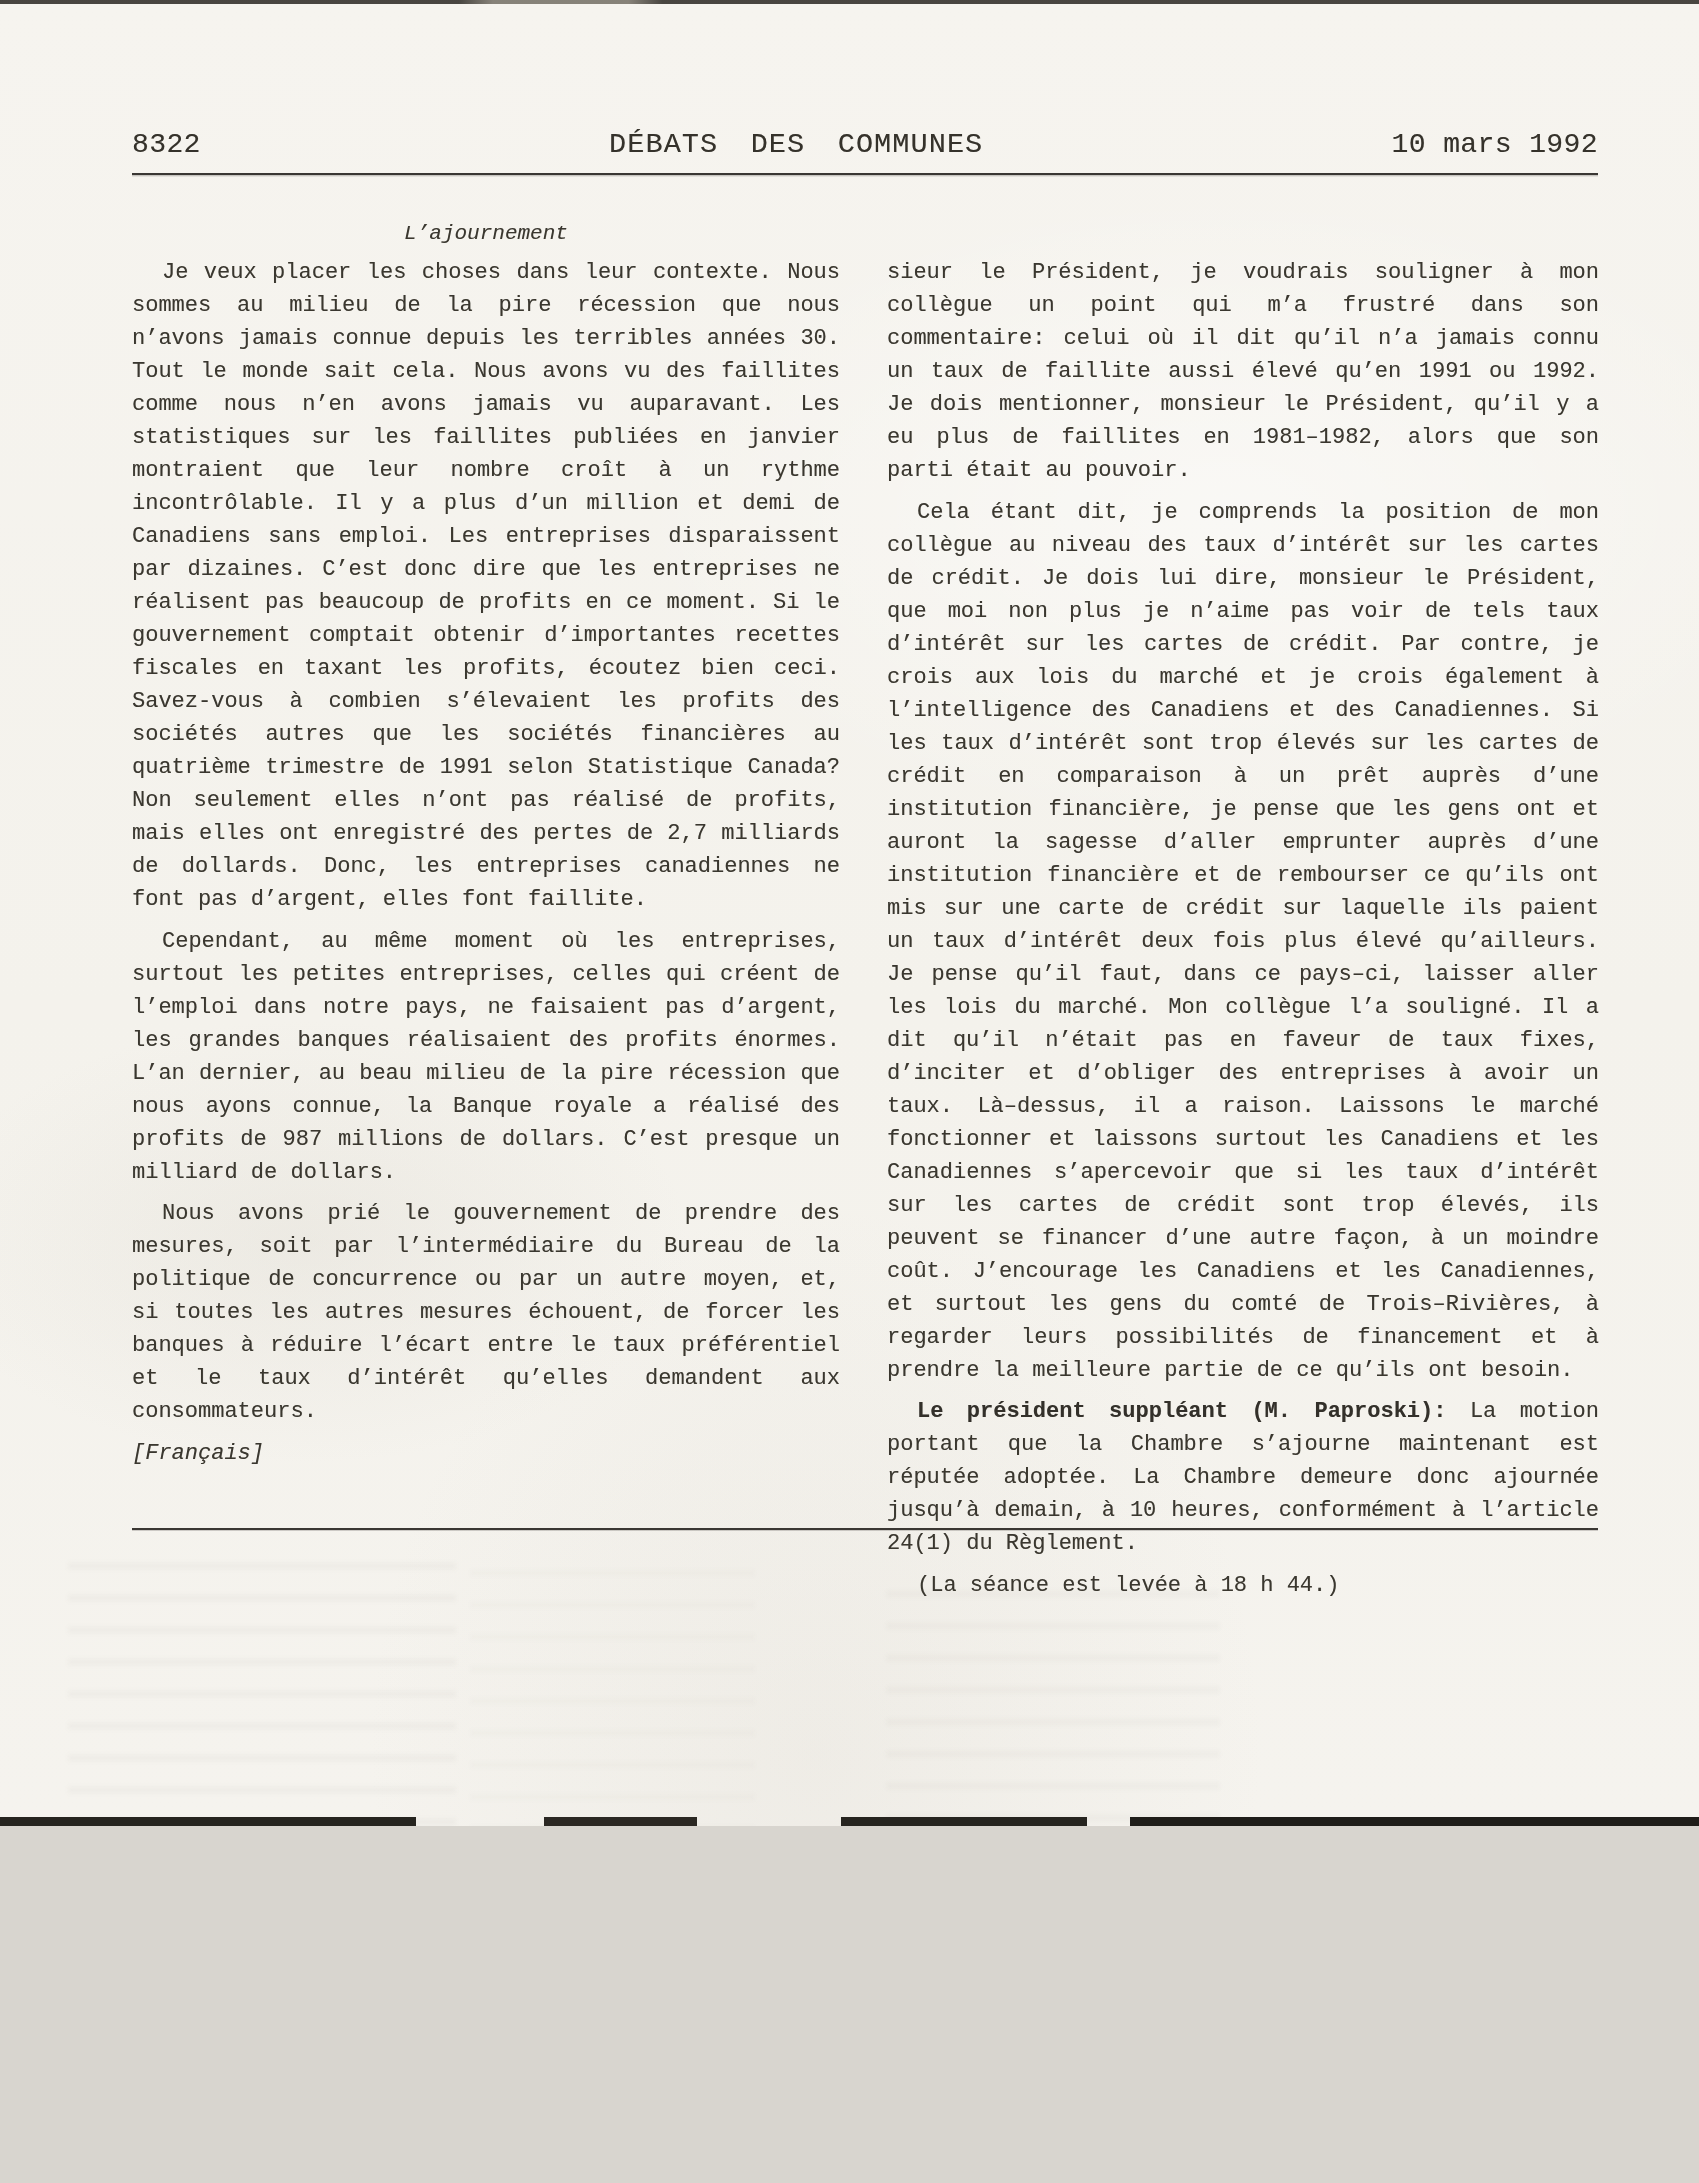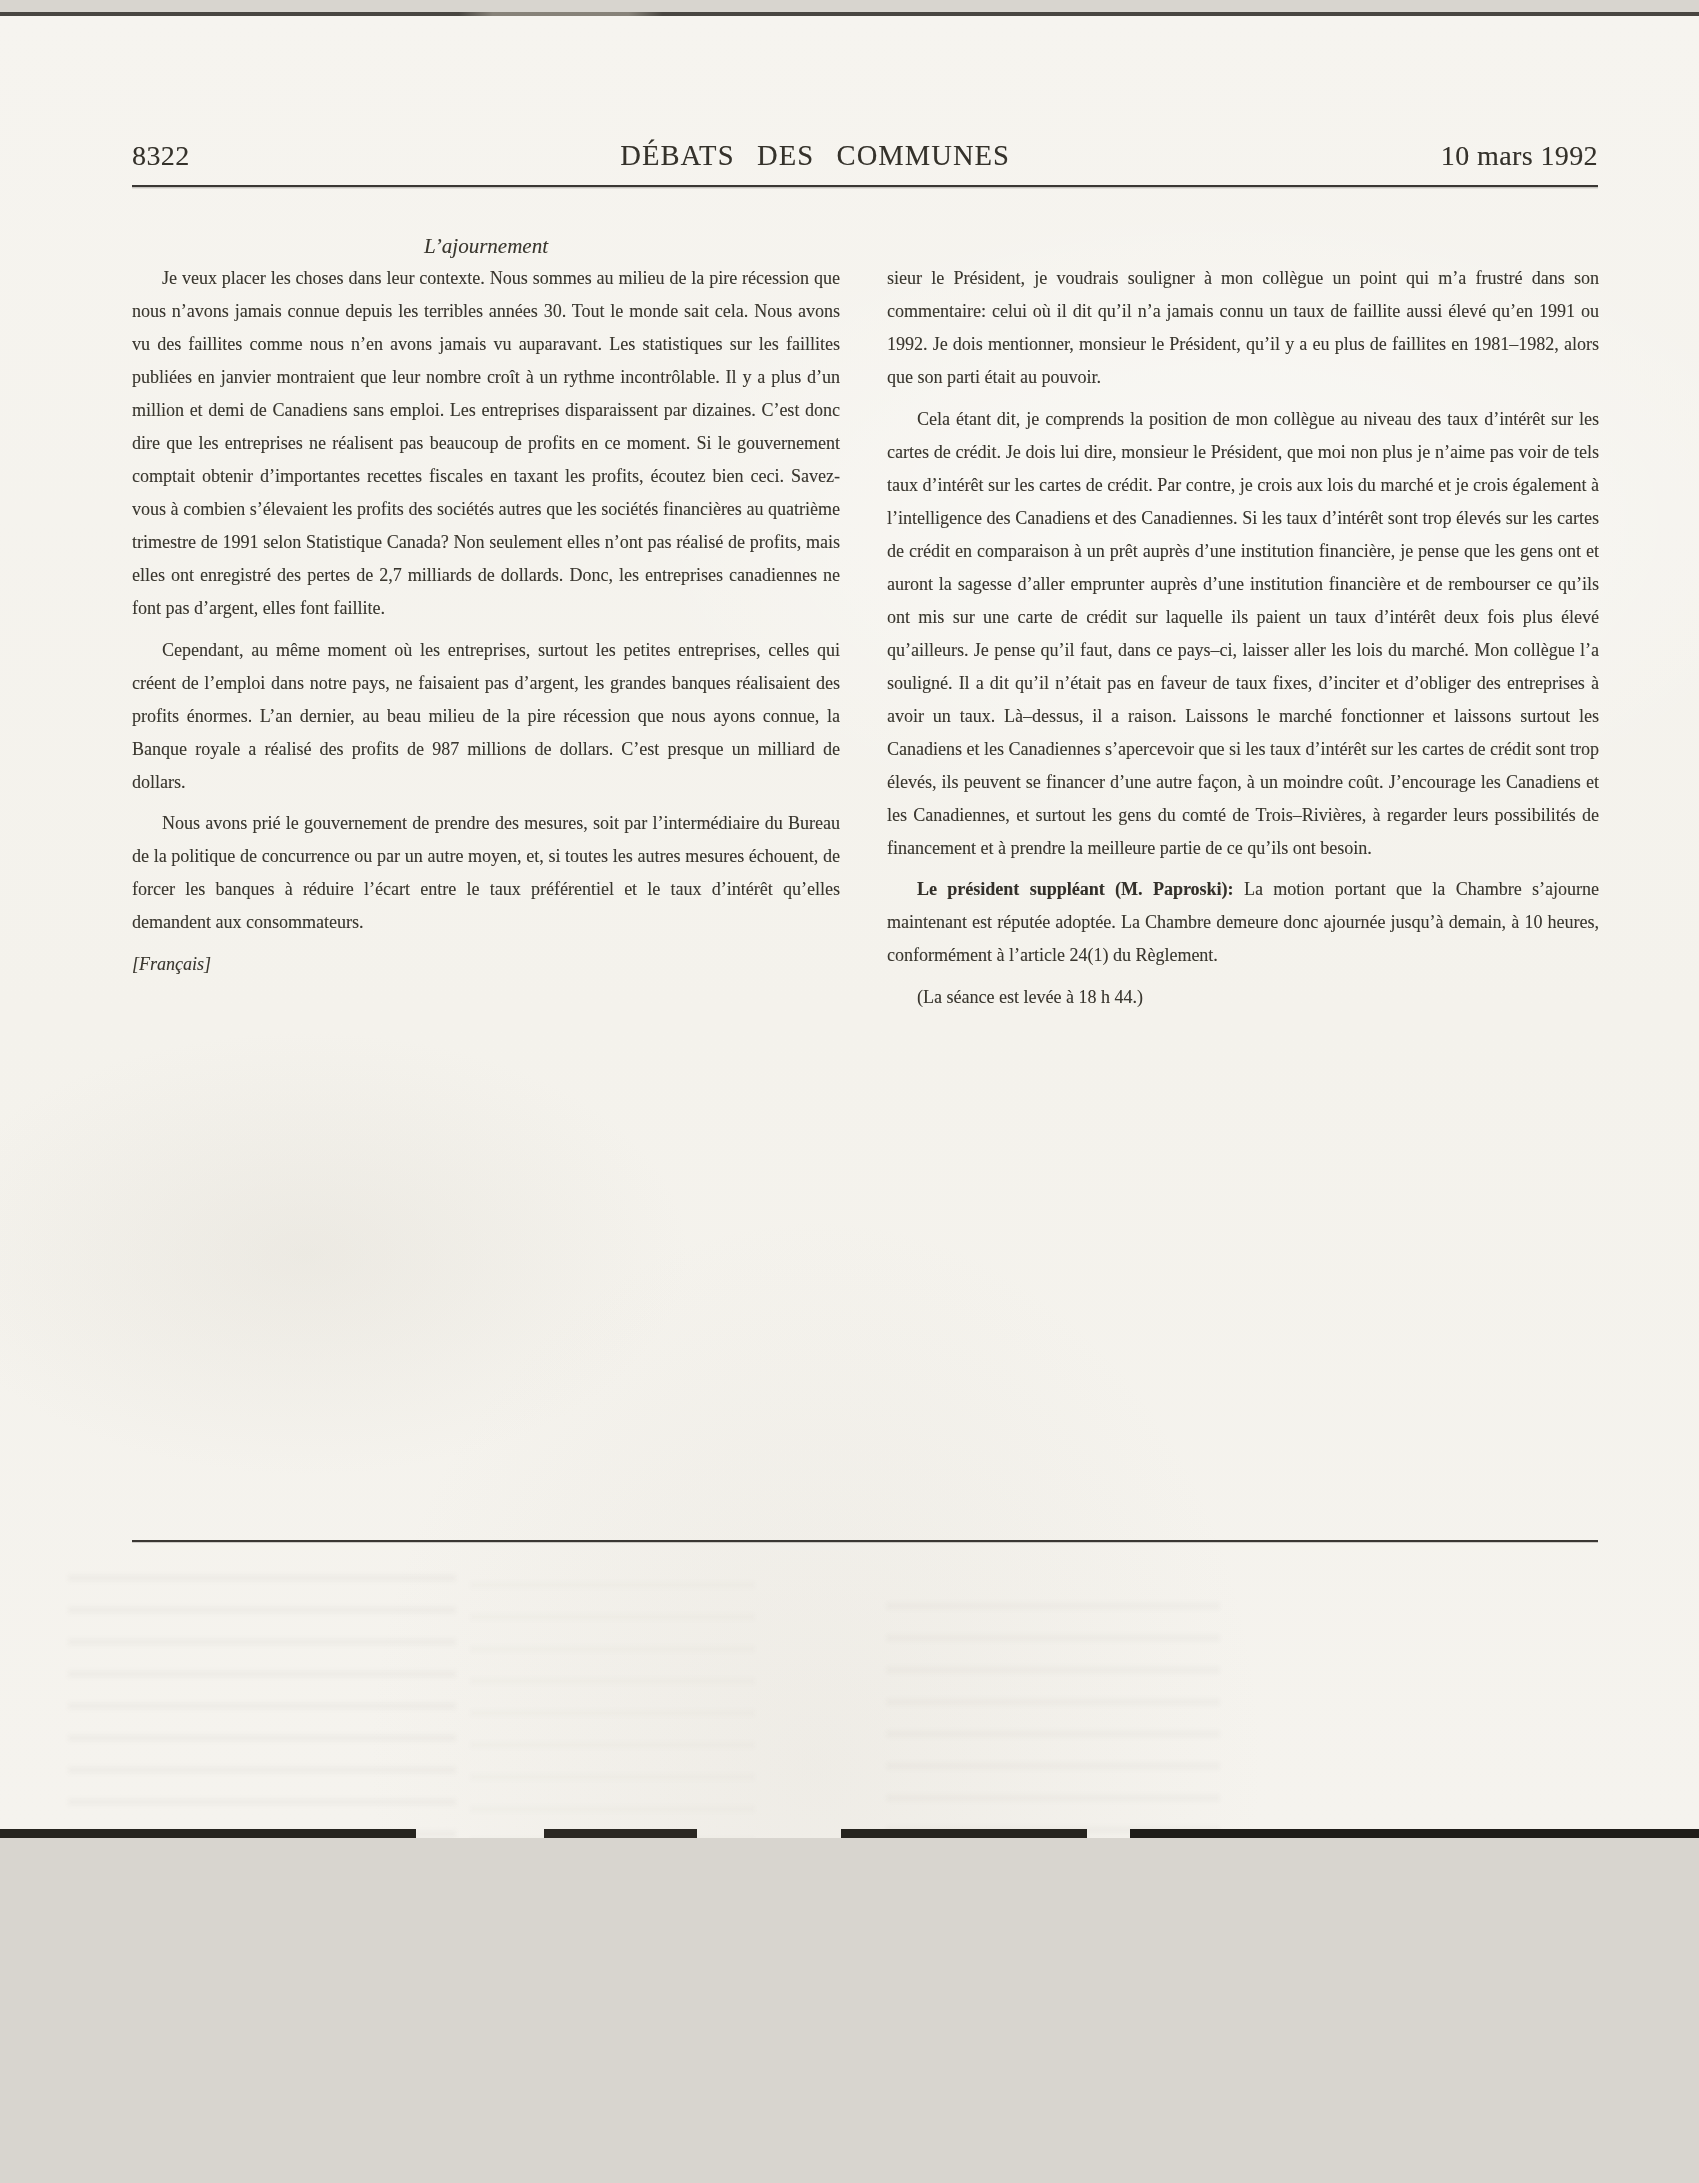--- a/index.html
+++ b/index.html
@@ -1,23 +1,23 @@
 <!DOCTYPE html>
 <html lang="fr" style="font-size:11.4px"><head>
 <meta charset="utf-8">
 <style>
   html, body { margin: 0; padding: 0; background: #d8d5cf; }
   .page {
     position: relative;
     width: 1699px;
     height: 1826px;
-    margin: 12px auto;
+    margin: 0 auto;
     background: linear-gradient(180deg, #f6f4ef 0%, #f4f2ec 55%, #f5f3ee 100%);
     overflow: hidden;
-    font-family: Liberation Serif, serif;
+    font-family: Liberation Mono, monospace;
     color: #3a372f;
   }
   
   .page::before {
     content: "";
     position: absolute; inset: 0;
     background:
       radial-gradient(ellipse 640px 370px at 18% 68%, rgba(208,203,192,0.22), transparent 60%),
       radial-gradient(ellipse 925px 498px at 72% 28%, rgba(255,255,255,0.45), transparent 65%),
       radial-gradient(ellipse 640px 783px at 48% 96%, rgba(205,200,189,0.16), transparent 70%);
@@ -53,22 +53,22 @@
   .bottom-rule {
     position: absolute; left: 132px; top: 1528px; width: 1466px; height: 2.1px;
     background: #3a3733; box-shadow: 0 0.7px 0 rgba(58,55,51,0.3); z-index: 2;
   }
   .section-heading {
     position: absolute; left: 132px; top: 222px; width: 708px;
     text-align: center; font-style: italic; font-size: 21px; color: #3a372f;
     z-index: 2; text-shadow: 0.2px 0.2px 0.4px rgba(58,55,47,0.3);
   }
   .col {
-    position: absolute; top: 250px;
-    font-size: 18px; line-height: 33px; text-align: justify;
+    position: absolute; top: 256px;
+    font-size: 22px; line-height: 33px; text-align: justify;
     z-index: 2; text-shadow: 0.2px 0.2px 0.5px rgba(56,52,45,0.32);
   }
   .col-left  { left: 132px;  width: 708px; }
   .col-right { left: 887px; width: 712px; }
   .col p { margin: 0 0 8.5px 0; }
   .indent { text-indent: 30px; }
   .lang-tag { font-style: italic; margin: 1.4px 0 7.1px 0; }
   .speaker-par { font-weight: normal; }
   .speaker-par .speaker-lead { font-weight: bold; color: #33302a; }
   .mt-lg { margin-top: 21.3px; }

